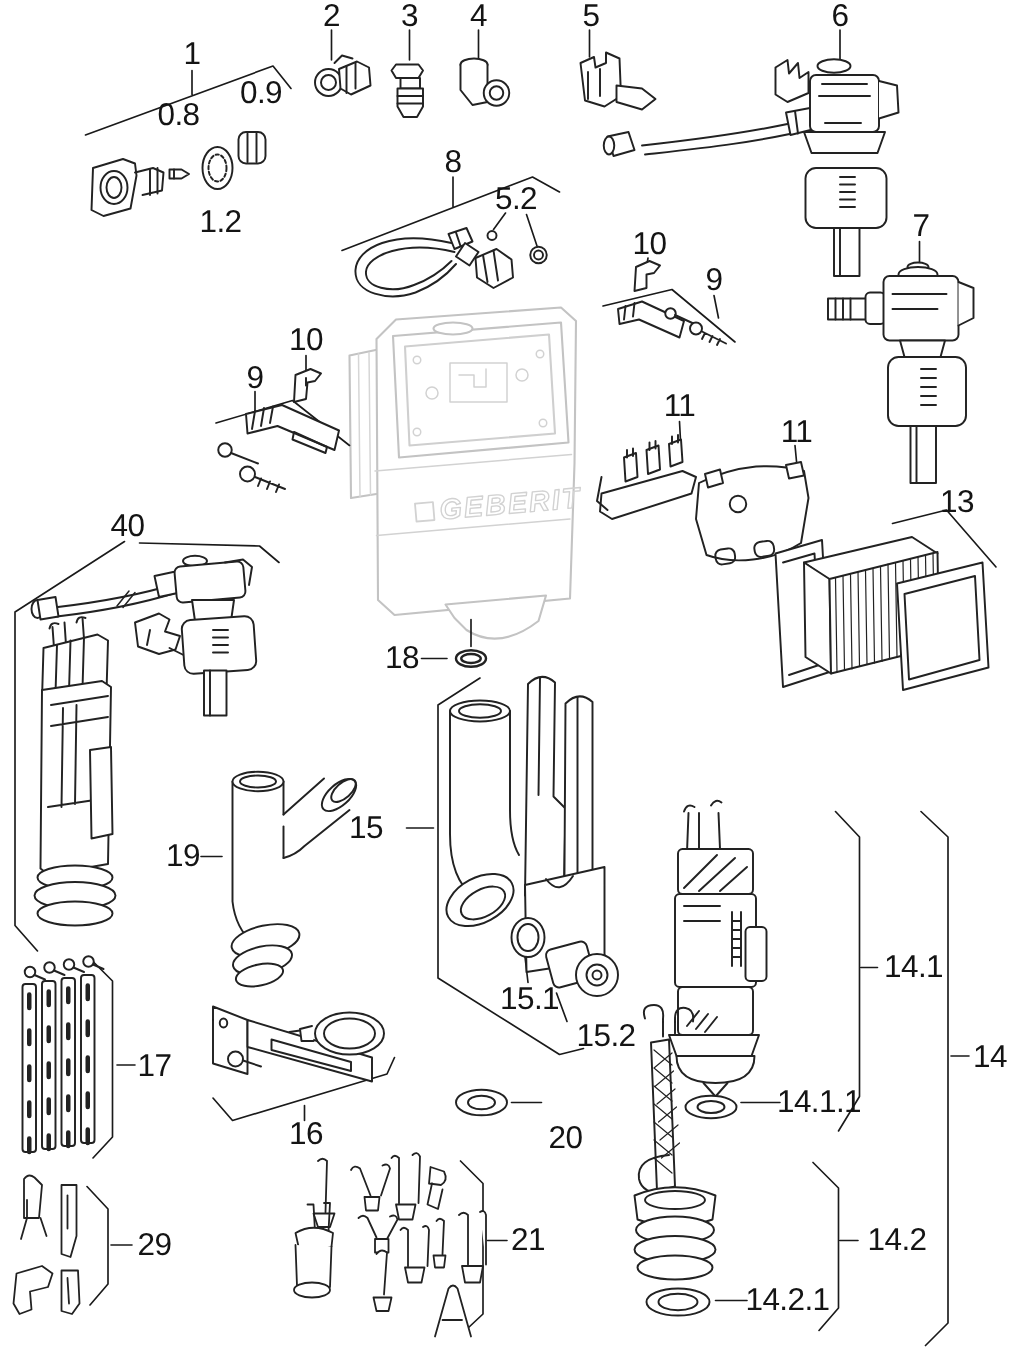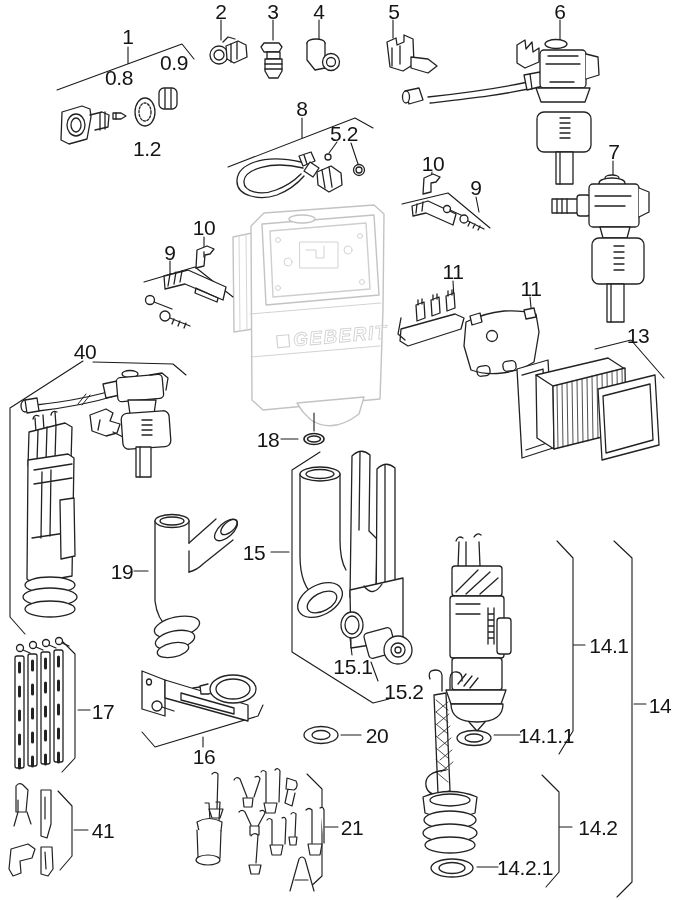--- a/index.html
+++ b/index.html
@@ -409,28 +409,28 @@
 <div class="lbl" style="left:344px;top:133px">5.2</div>
 <div class="lbl" style="left:204px;top:227px">10</div>
 <div class="lbl" style="left:170px;top:252px">9</div>
 <div class="lbl" style="left:433px;top:163px">10</div>
 <div class="lbl" style="left:476px;top:187px">9</div>
 <div class="lbl" style="left:453px;top:271px">11</div>
 <div class="lbl" style="left:531px;top:288px">11</div>
 <div class="lbl" style="left:638px;top:335px">13</div>
 <div class="lbl" style="left:85px;top:351px">40</div>
 <div class="lbl" style="left:268px;top:439px">18</div>
-<div class="lbl" style="left:254px;top:552px">15</div>
+<div class="lbl" style="left:244px;top:552px">15</div>
 <div class="lbl" style="left:122px;top:571px">19</div>
 <div class="lbl" style="left:353px;top:666px">15.1</div>
 <div class="lbl" style="left:404px;top:691px">15.2</div>
 <div class="lbl" style="left:609px;top:645px">14.1</div>
 <div class="lbl" style="left:660px;top:705px">14</div>
 <div class="lbl" style="left:546px;top:735px">14.1.1</div>
-<div class="lbl" style="left:377px;top:735px">20</div>
+<div class="lbl" style="left:377px;top:759px">20</div>
 <div class="lbl" style="left:598px;top:827px">14.2</div>
 <div class="lbl" style="left:525px;top:867px">14.2.1</div>
 <div class="lbl" style="left:103px;top:711px">17</div>
 <div class="lbl" style="left:204px;top:756px">16</div>
-<div class="lbl" style="left:103px;top:830px">41</div>
+<div class="lbl" style="left:103px;top:830px">29</div>
 <div class="lbl" style="left:352px;top:827px">21</div>
 
 </div>
 
 </body></html>

